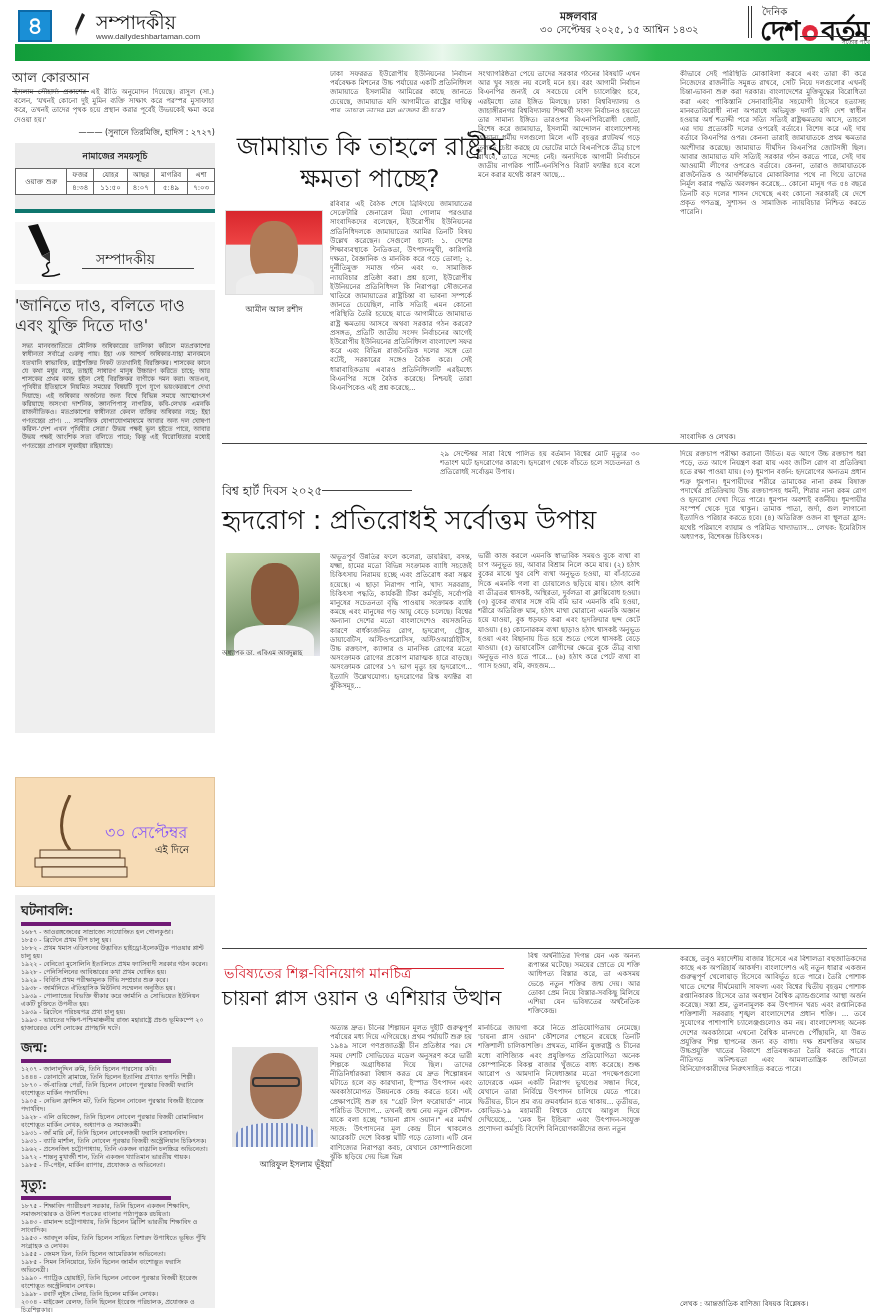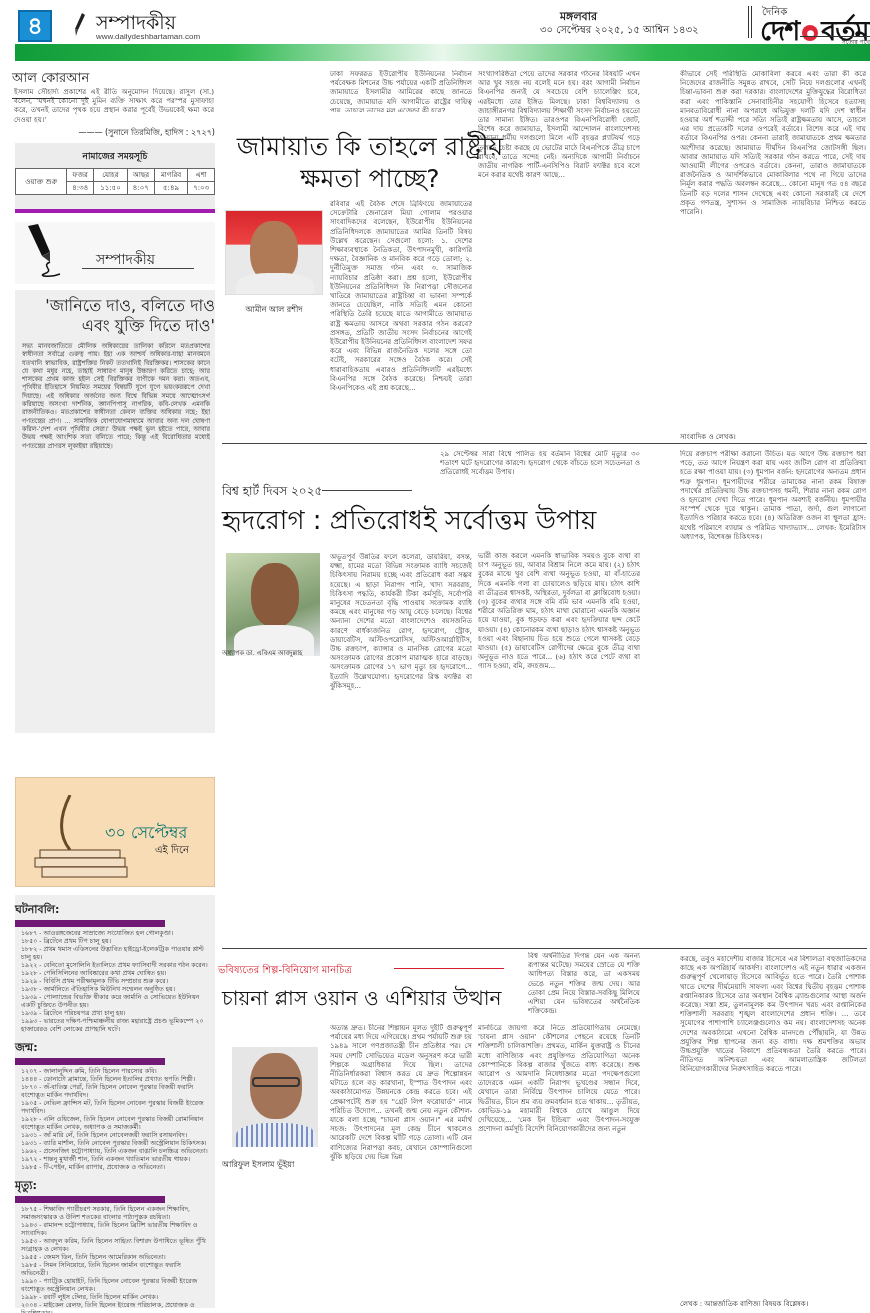--- a/index.html
+++ b/index.html
@@ -11,63 +11,63 @@
 .sec-url{left:96px;top:32px;font-size:8px;color:#444;font-family:"Liberation Sans",sans-serif}
 .greenbar{left:15px;top:44px;width:855px;height:17px;background:linear-gradient(90deg,#119c3a 0%,#2db84f 25%,#e9f7ec 50%,#2db84f 75%,#0e9a3c 100%)}
 .day{left:560px;top:8px;width:183px;text-align:left;font-size:11px;font-weight:bold}
 .date{left:540px;top:22px;width:203px;text-align:left;font-size:10px}
 .masthead-sep{left:748px;top:6px;width:4px;height:32px;border-left:1px solid #333;border-right:1px solid #333}
 .mast-small{left:762px;top:4px;font-size:10px}
 .mast{left:760px;top:10px;font-size:27px;font-weight:bold;color:#111;white-space:nowrap;letter-spacing:-1px}
 .mast .dot{display:inline-block;width:16px;height:16px;border-radius:50%;background:#e0283c;color:#fff;font-size:9px;text-align:center;line-height:16px;vertical-align:middle;margin:0 3px}
 .mast-tag{left:800px;top:36px;font-size:6px;color:#333;border-top:1px solid #333;padding-left:30px;width:70px;text-align:right}
 .col-text{font-size:7px;line-height:9.2px;color:#333;text-align:justify;overflow:hidden;font-family:"DejaVu Serif",serif}
-.quran-h{left:12px;top:68px;font-size:13px;border-bottom:1px solid #333;padding-bottom:9px}
+.quran-h{left:12px;top:68px;font-size:13px;border-bottom:1px solid #333;padding-bottom:2px}
 .quran-body{left:14px;top:88px;width:200px}
 .quran-src{left:60px;top:126px;width:155px;text-align:right;font-size:8px}
-.prayer{left:15px;top:143px;width:200px;height:70px;background:#ececec;border-bottom:4px solid #a21caf}
+.prayer{left:15px;top:143px;width:200px;height:70px;background:#ececec;border-bottom:4px solid #0f766e}
 .prayer-title{text-align:center;font-size:9px;font-weight:bold;padding:6px 0 4px}
 .prayer table{width:200px;border-collapse:collapse;background:#fff;font-size:7px}
 .prayer td{border:1px solid #666;text-align:center;height:12px}
 .editorial-head{left:15px;top:222px;width:200px;height:62px;background:#f7f7f7}
 .pen{left:20px;top:224px;width:50px;height:55px}
 .ed-label{left:96px;top:248px;font-size:14px}
 .ed-line{left:82px;top:268px;width:112px;border-top:2px solid #222}
 .ed-box{left:15px;top:290px;width:200px;height:443px;background:#efefef}
-.ed-title{left:15px;top:296px;width:200px;text-align:right;font-size:16px;line-height:20px}
+.ed-title{left:15px;top:296px;width:200px;text-align:left;font-size:16px;line-height:20px}
 .ed-body{left:22px;top:342px;width:188px;height:385px;font-size:6.4px;line-height:8.3px}
 .thisday-img{left:15px;top:777px;width:200px;height:110px;background:#f7dcb6;border:1px solid #e3c49a}
-.td-date{left:105px;top:820px;font-size:16px;color:#0f766e}
+.td-date{left:105px;top:820px;font-size:16px;color:#8b5cf6}
 .td-sub{left:155px;top:842px;font-size:10px}
 .books{left:30px;top:795px;width:110px;height:85px}
 .events{left:15px;top:895px;width:200px;height:413px;background:#efefef}
-.events .hd{font-size:11px;font-weight:bold;margin:6px 0 2px;border-bottom:7px solid #701a75;display:inline-block;width:150px}
+.events .hd{font-size:13px;font-weight:bold;margin:6px 6px 2px;border-bottom:4px solid #701a75;display:inline-block;width:150px}
 .events ul{list-style:none;padding:0 6px}
 .events li{font-size:6.3px;line-height:8px;color:#333;font-family:"DejaVu Serif",serif}
 .main-head{left:222px;top:131px;width:296px;text-align:center;font-size:25px;line-height:32px;color:#111}
 .portrait{background:#d9d0c8;overflow:hidden}
 .p1{left:225px;top:210px;width:98px;height:85px;background:linear-gradient(#d8272d 0%,#e44 40%,#e9e9e9 41%);border:1px solid #ddd}
 .p1 .face{position:absolute;left:24px;top:10px;width:48px;height:62px;background:#b07a56;border-radius:45%}
 .p1 .shirt{position:absolute;left:10px;top:62px;width:78px;height:30px;background:#eee;border-radius:40% 40% 0 0}
 .cap1{left:225px;top:303px;width:98px;text-align:center;font-size:8px}
 .heart-kicker{left:222px;top:482px;font-size:12px}
 .heart-kline{left:322px;top:490px;width:90px;border-top:1px solid #333}
 .heart-head{left:222px;top:500px;font-size:26px;color:#111}
 .p2{left:226px;top:553px;width:94px;height:103px;background:linear-gradient(160deg,#c9d9b3,#7e9a6f 60%,#e6e6ef)}
 .p2 .face{position:absolute;left:25px;top:10px;width:48px;height:64px;background:#8a5a3c;border-radius:45%}
 .p2 .shirt{position:absolute;left:8px;top:72px;width:80px;height:35px;background:#f2f2f2;border-radius:40% 40% 0 0}
 .cap2{left:222px;top:648px;width:110px;text-align:left;font-size:6.5px}
-.china-kicker{left:218px;top:962px;font-size:10px;color:#d4202e}
+.china-kicker{left:224px;top:962px;font-size:14px;color:#d4202e}
 .china-kline{left:394px;top:968px;width:110px;border-top:1px solid #d4202e}
 .china-head{left:222px;top:983px;font-size:20px;color:#111}
 .p3{left:232px;top:1047px;width:86px;height:100px;background:#e6e6e6}
 .p3 .face{position:absolute;left:18px;top:6px;width:52px;height:66px;background:#a37458;border-radius:45%}
 .p3 .glass{position:absolute;left:20px;top:30px;width:48px;height:10px;border:2px solid #333;border-radius:4px}
 .p3 .shirt{position:absolute;left:4px;top:76px;width:80px;height:30px;background:repeating-linear-gradient(90deg,#7a8fc4 0 2px,#e8ecf5 2px 5px);border-radius:40% 40% 0 0}
-.cap3{left:222px;top:1158px;width:110px;text-align:left;font-size:8px}
+.cap3{left:222px;top:1158px;width:110px;text-align:right;font-size:8px}
 .divider{border-top:1px solid #444}
 .right-sig{left:680px;top:431px;font-size:7px}
 .last-sig{left:680px;top:1298px;font-size:7px}
 </style>
 </head>
 <body>
 
 <div class="abs pagenum">৪</div>
 <svg class="abs sec-icon" viewBox="0 0 14 26">
     <path d="M10 1 L13 3 L6 18 L3 17 Z" fill="#222"></path>

